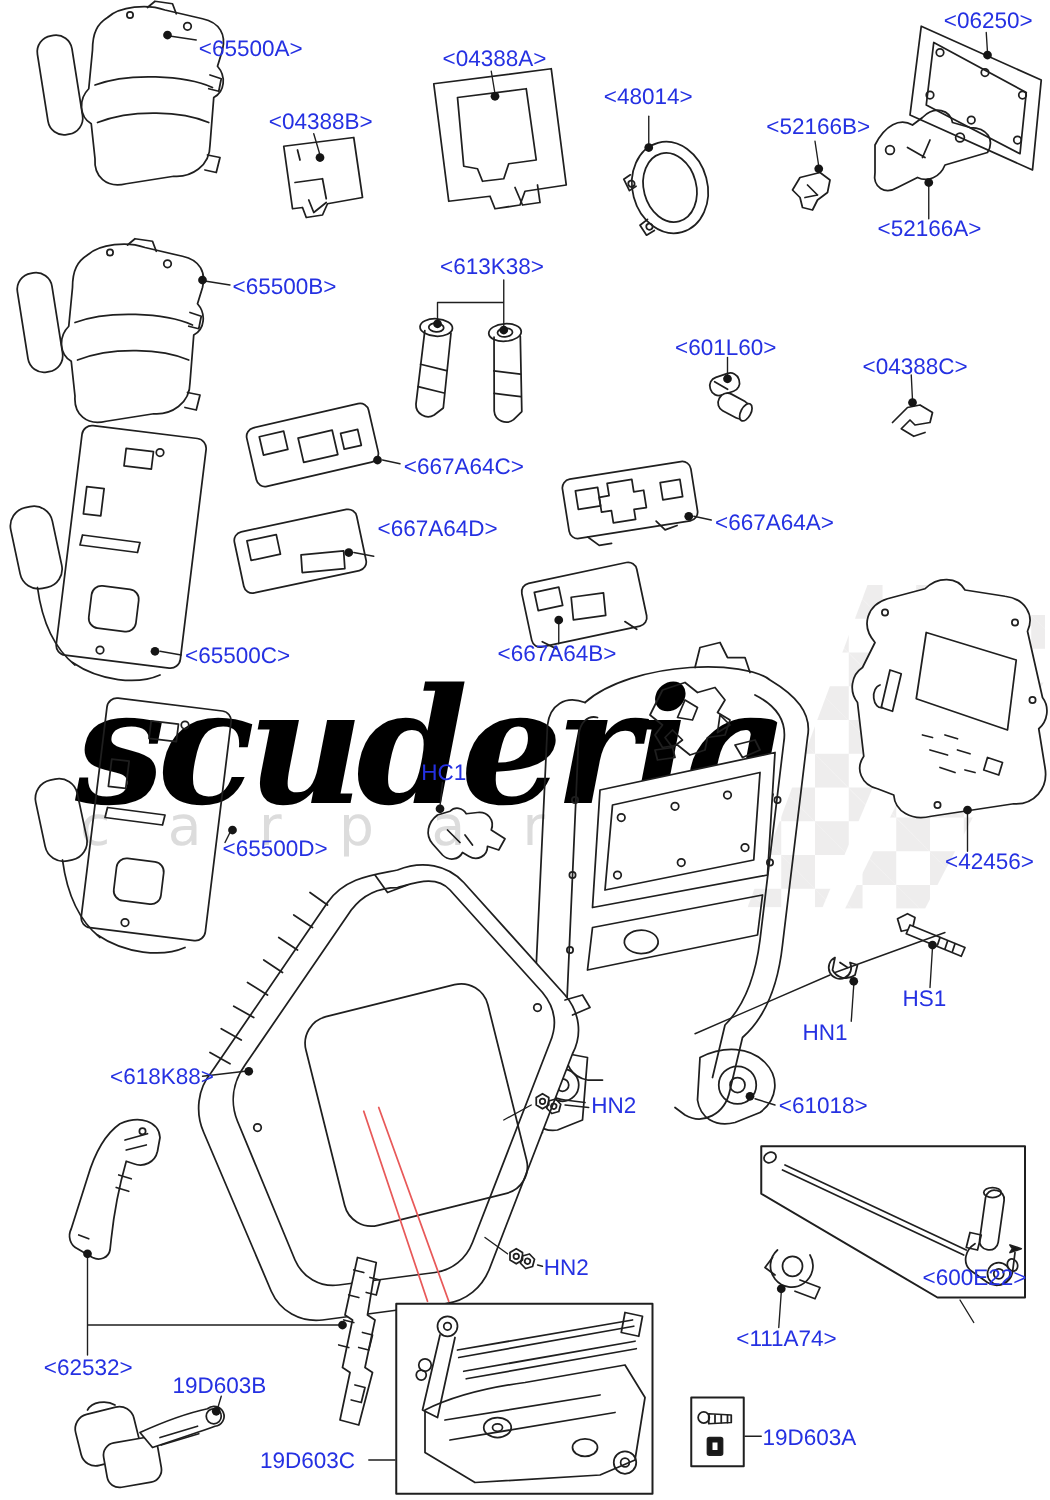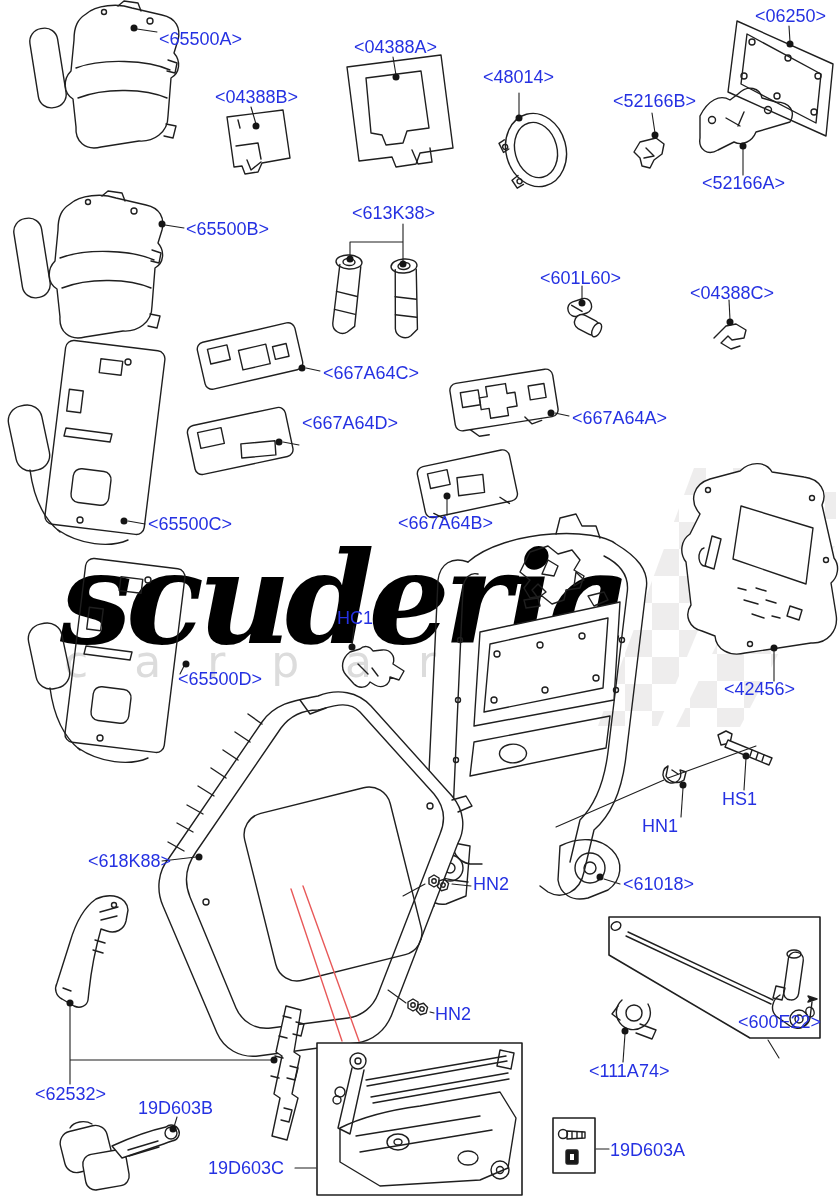--- a/index.html
+++ b/index.html
@@ -398,21 +398,21 @@
   <div class="part-label" style="left:352px;top:206px">&lt;613K38&gt;</div>
   <div class="part-label" style="left:540px;top:271px">&lt;601L60&gt;</div>
   <div class="part-label" style="left:690px;top:286px">&lt;04388C&gt;</div>
   <div class="part-label" style="left:323px;top:366px">&lt;667A64C&gt;</div>
   <div class="part-label" style="left:572px;top:411px">&lt;667A64A&gt;</div>
   <div class="part-label" style="left:302px;top:416px">&lt;667A64D&gt;</div>
   <div class="part-label" style="left:148px;top:517px">&lt;65500C&gt;</div>
   <div class="part-label" style="left:398px;top:516px">&lt;667A64B&gt;</div>
   <div class="part-label" style="left:337px;top:611px">HC1</div>
   <div class="part-label" style="left:178px;top:672px">&lt;65500D&gt;</div>
-  <div class="part-label" style="left:724px;top:682px">&lt;42456&gt;</div>
+  <div class="part-label" style="left:756px;top:682px">&lt;42456&gt;</div>
   <div class="part-label" style="left:88px;top:854px">&lt;618K88&gt;</div>
   <div class="part-label" style="left:722px;top:792px">HS1</div>
   <div class="part-label" style="left:642px;top:819px">HN1</div>
   <div class="part-label" style="left:473px;top:877px">HN2</div>
   <div class="part-label" style="left:623px;top:877px">&lt;61018&gt;</div>
   <div class="part-label" style="left:435px;top:1007px">HN2</div>
   <div class="part-label" style="left:35px;top:1087px">&lt;62532&gt;</div>
   <div class="part-label" style="left:138px;top:1101px">19D603B</div>
   <div class="part-label" style="left:208px;top:1161px">19D603C</div>
   <div class="part-label" style="left:589px;top:1064px">&lt;111A74&gt;</div>

